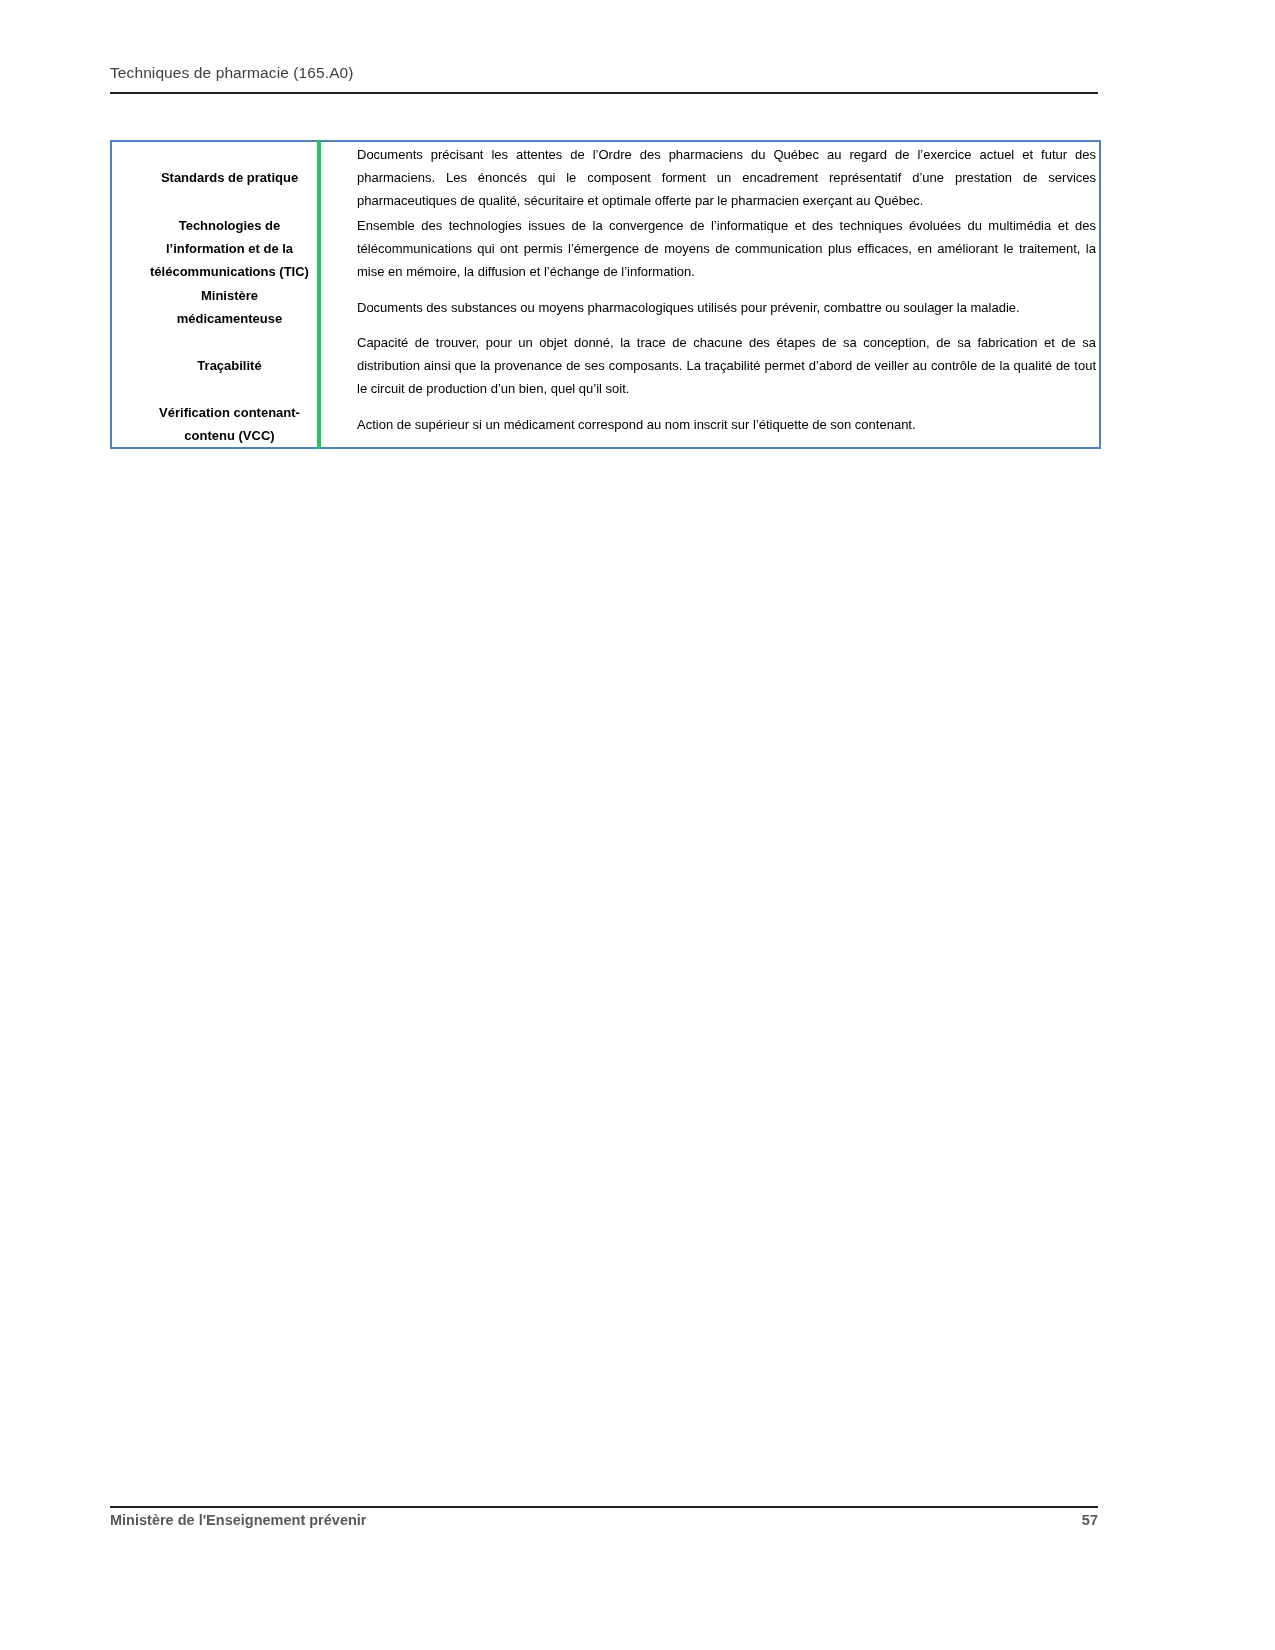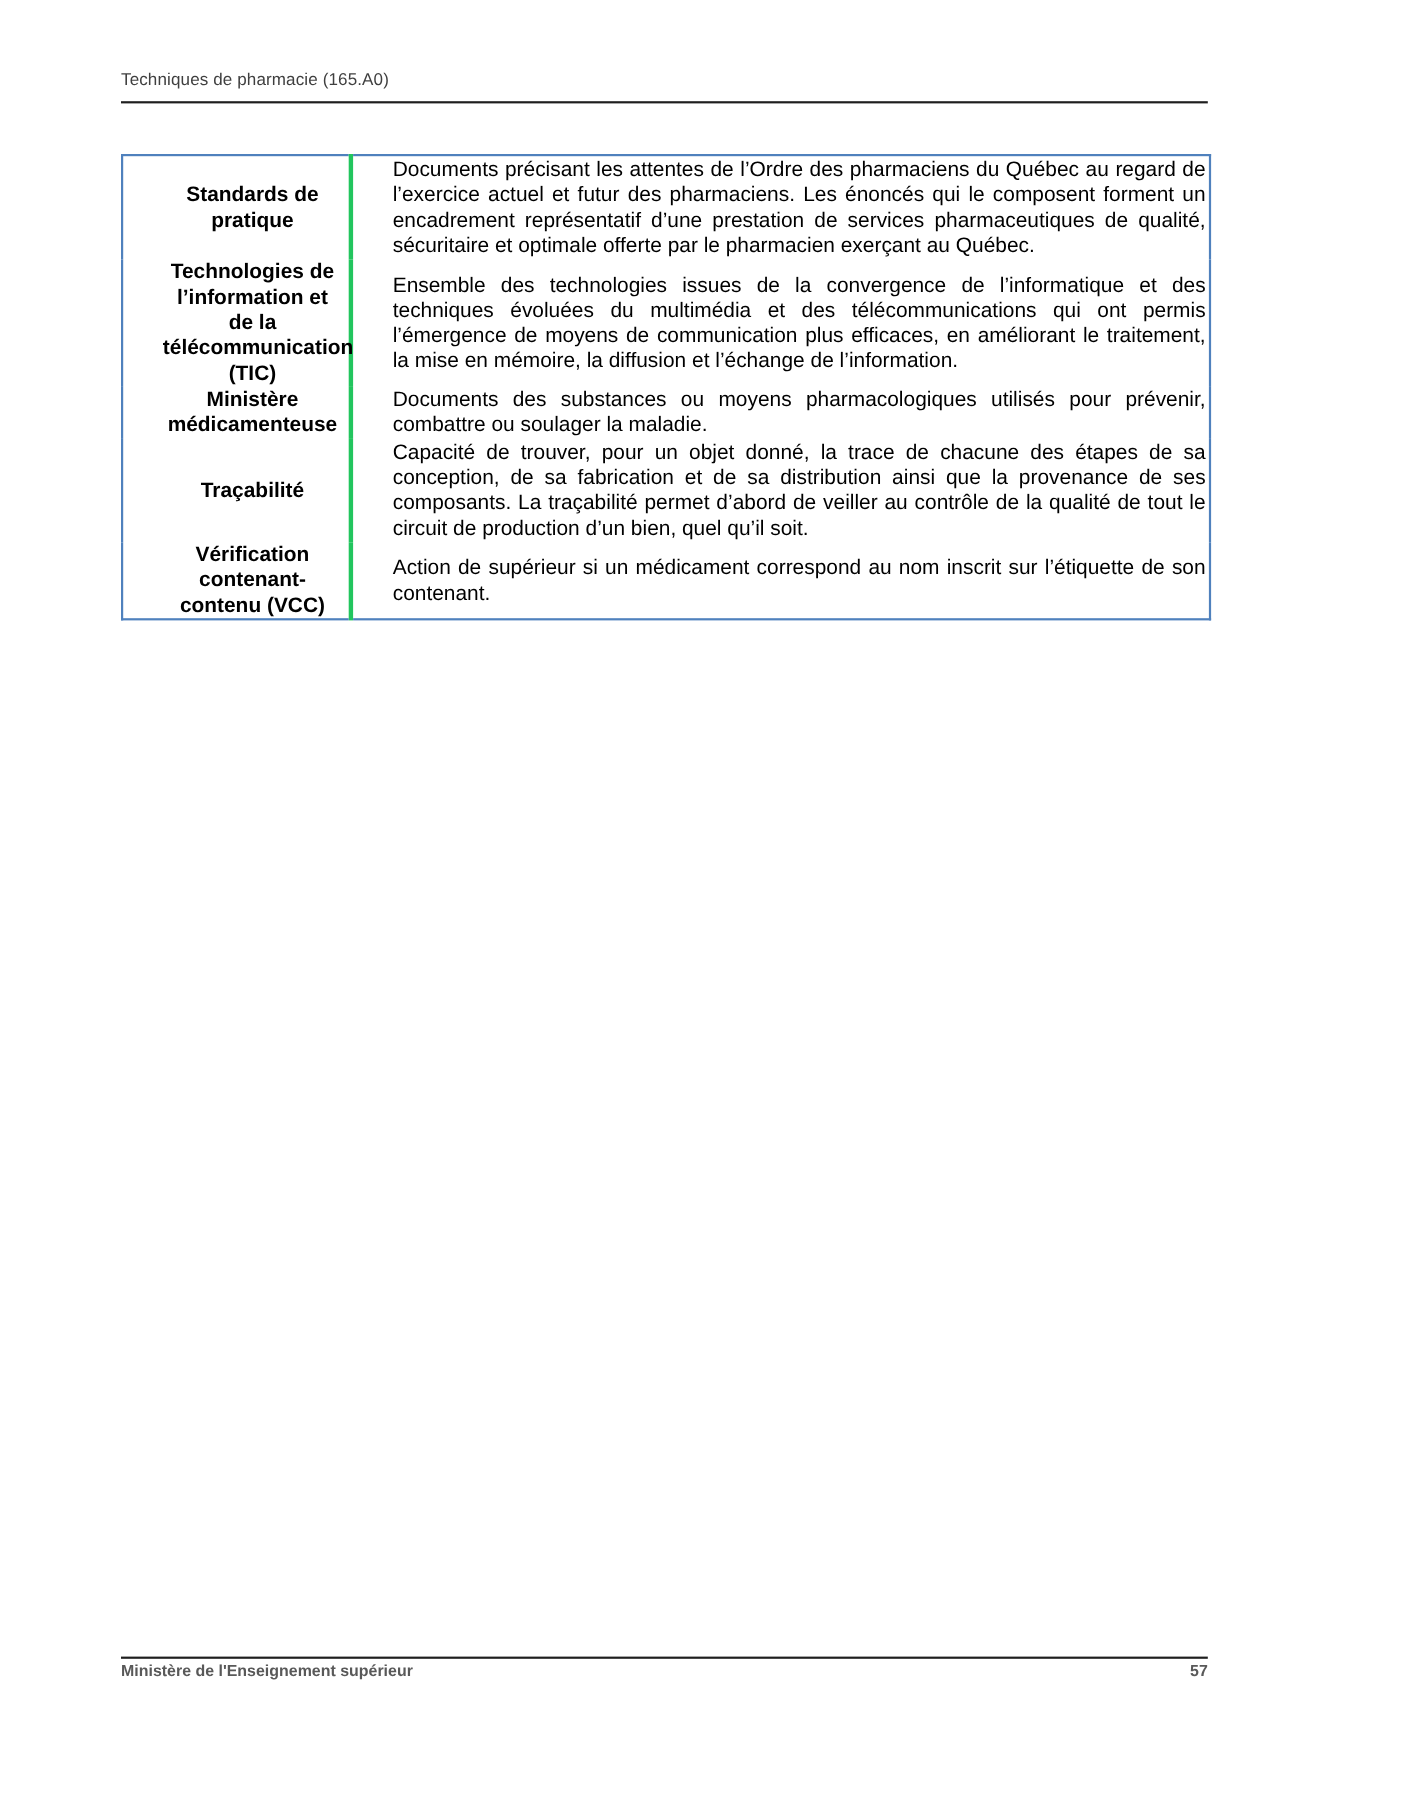--- a/index.html
+++ b/index.html
@@ -32,21 +32,21 @@
   table.glossary {
     position: absolute;
     left: 110px;
     top: 140px;
     width: 991px;
     border-collapse: collapse;
     border: 2px solid #4f81bd;
     table-layout: fixed;
   }
   table.glossary td {
-    font-size: 19px;
+    font-size: 13px;
     line-height: 23px;
     padding-left: 36px;
   }
   td.term-cell {
     width: 208px;
     border-right: 4px solid #22c55e;
     font-weight: bold;
     text-align: center;
     vertical-align: middle;
     padding: 0 6px;
@@ -86,38 +86,38 @@
 
   <div class="header-rule"></div>
 
   <table class="glossary">
     <tbody>
       <tr>
         <td class="term-cell">Standards de pratique</td>
         <td class="def-cell">Documents précisant les attentes de l’Ordre des pharmaciens du Québec au regard de l’exercice actuel et futur des pharmaciens. Les énoncés qui le composent forment un encadrement représentatif d’une prestation de services pharmaceutiques de qualité, sécuritaire et optimale offerte par le pharmacien exerçant au Québec.</td>
       </tr>
       <tr>
-        <td class="term-cell">Technologies de l’information et de la télécommunication (TIC)</td>
+        <td class="term-cell">Technologies de l’information et de la télécommunications (TIC)</td>
         <td class="def-cell">Ensemble des technologies issues de la convergence de l’informatique et des techniques évoluées du multimédia et des télécommunications qui ont permis l’émergence de moyens de communication plus efficaces, en améliorant le traitement, la mise en mémoire, la diffusion et l’échange de l’information.</td>
       </tr>
       <tr>
         <td class="term-cell">Ministère médicamenteuse</td>
         <td class="def-cell">Documents des substances ou moyens pharmacologiques utilisés pour prévenir, combattre ou soulager la maladie.</td>
       </tr>
       <tr>
         <td class="term-cell">Traçabilité</td>
         <td class="def-cell">Capacité de trouver, pour un objet donné, la trace de chacune des étapes de sa conception, de sa fabrication et de sa distribution ainsi que la provenance de ses composants. La traçabilité permet d’abord de veiller au contrôle de la qualité de tout le circuit de production d’un bien, quel qu’il soit.</td>
       </tr>
       <tr>
         <td class="term-cell">Vérification contenant-contenu (VCC)</td>
         <td class="def-cell">Action de supérieur si un médicament correspond au nom inscrit sur l’étiquette de son contenant.</td>
       </tr>
     </tbody>
   </table>
 
   <div class="footer-rule"></div>
 
   <div class="footer-row">
-    <span>Ministère de l'Enseignement supérieur</span>
+    <span>Ministère de l'Enseignement prévenir</span>
     <span>57</span>
   </div>
 
 </div>
 
 </body></html>

